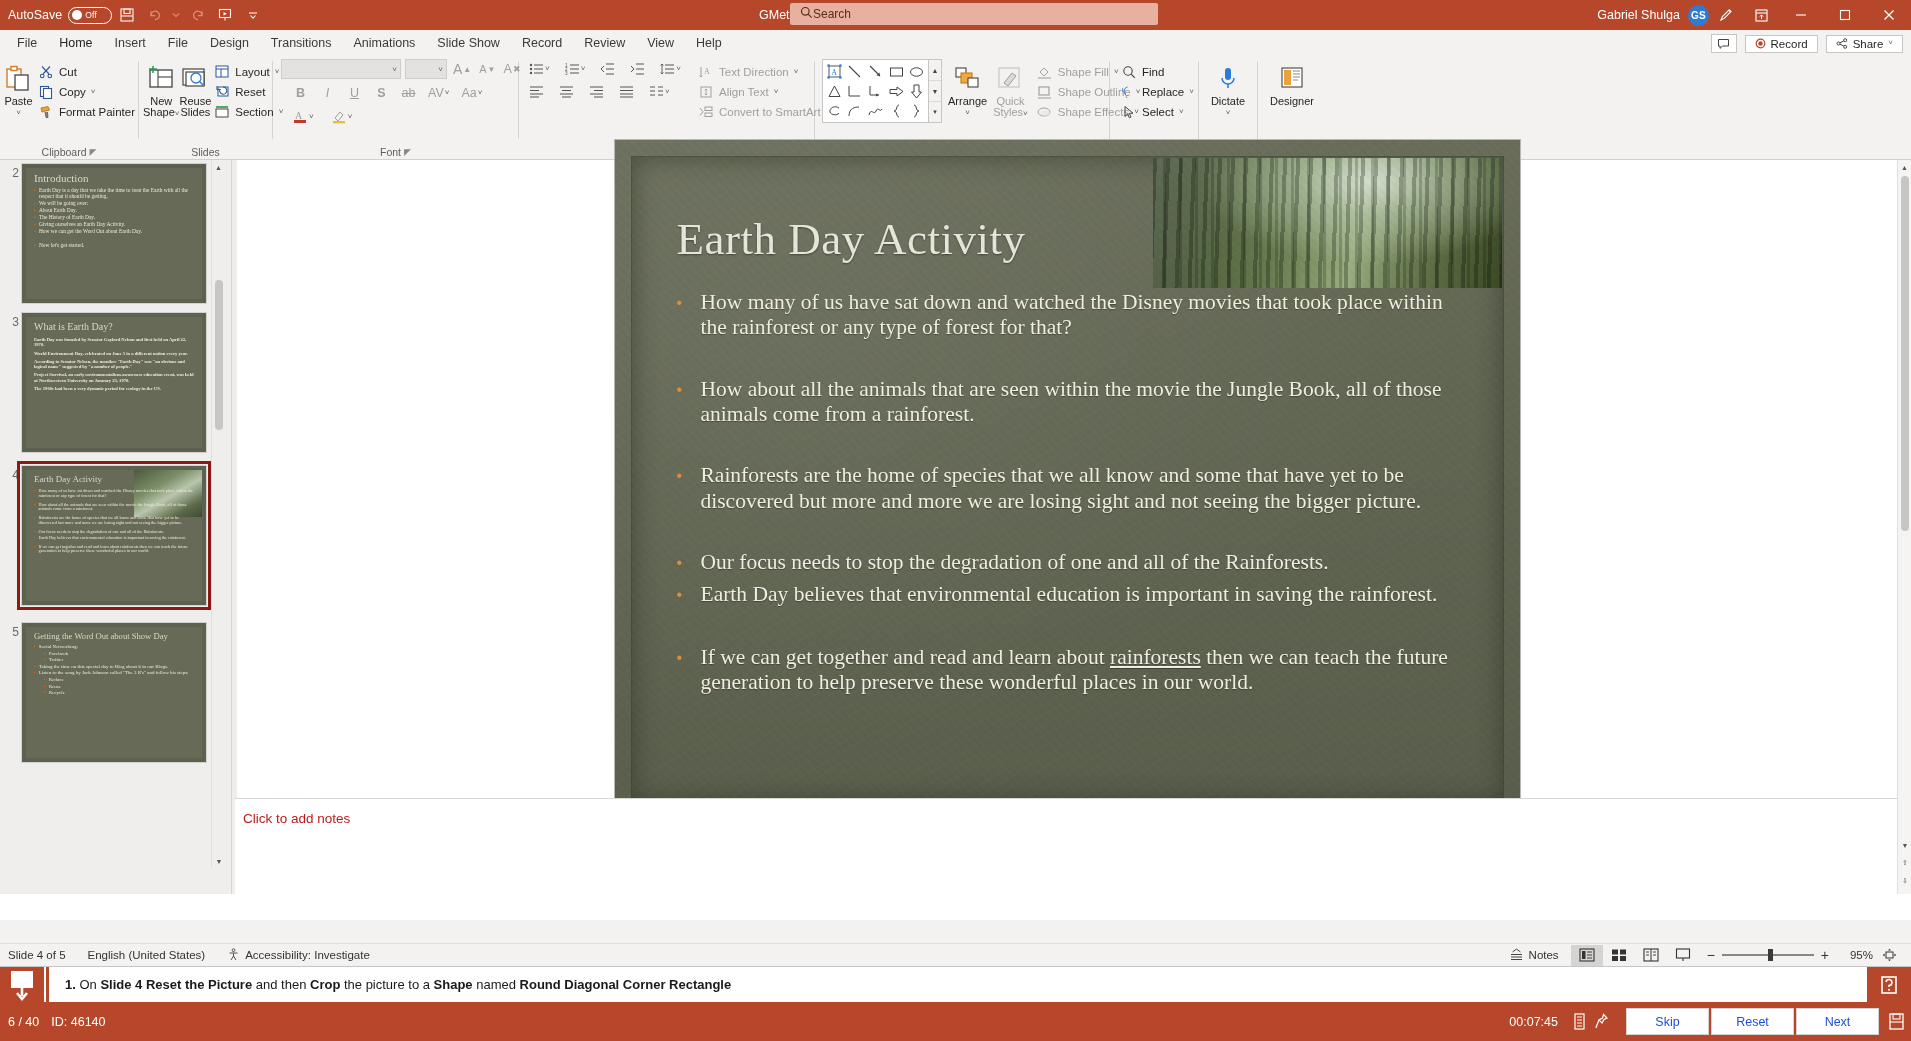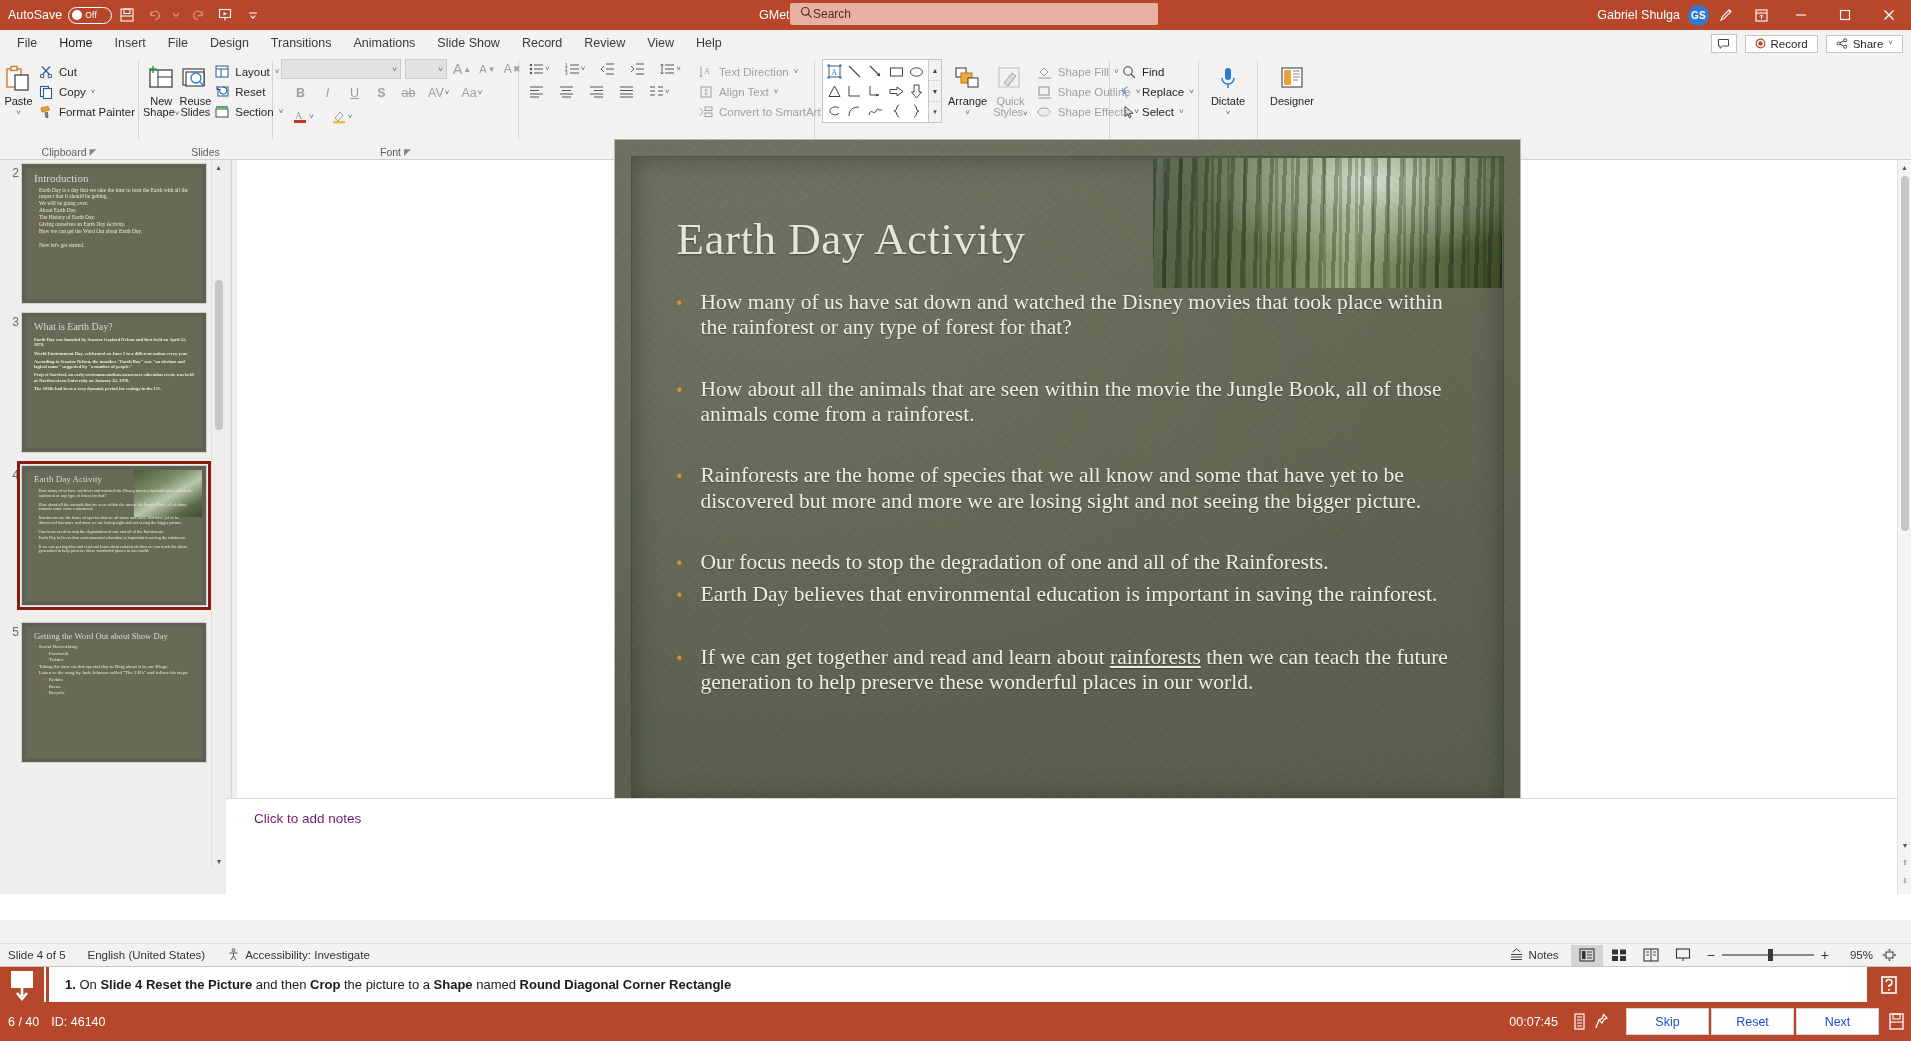--- a/index.html
+++ b/index.html
@@ -231,23 +231,23 @@
   .sb-item .txt {
     color:#f2efe2; font-family:"Liberation Serif", serif; font-size:21.5px;
     line-height:1.18; text-shadow:0 1px 1px rgba(0,0,0,.35);
   }
   .sb-item.tight { margin-bottom:6px; }
   .sb-item.gap-lg { margin-bottom:36px; }
   .u { text-decoration:underline; }
 
   
   .notes {
-    position:absolute; left:226px; right:14px; bottom:26px; height:96px;
-    background:#fff; border-top:1px solid #d9d7d4; padding:12px 28px;
-    color:#701a75; font-size:13.5px;
+    position:absolute; left:235px; right:14px; bottom:26px; height:96px;
+    background:#fff; border-top:1px solid #d9d7d4; padding:12px 8px;
+    color:#b91c1c; font-size:13.5px;
   }
   .stage-scroll {
     position:absolute; right:0; top:0; bottom:26px; width:14px; background:#f5f4f3;
     border-left:1px solid #e1dfdd;
   }
   .ss-thumb { position:absolute; left:3px; width:8px; background:#c8c6c4; border-radius:4px; }
   .ss-btn { height:14px; display:flex; align-items:center; justify-content:center; font-size:7px; color:#555; }
 
   
   .statusbar {

